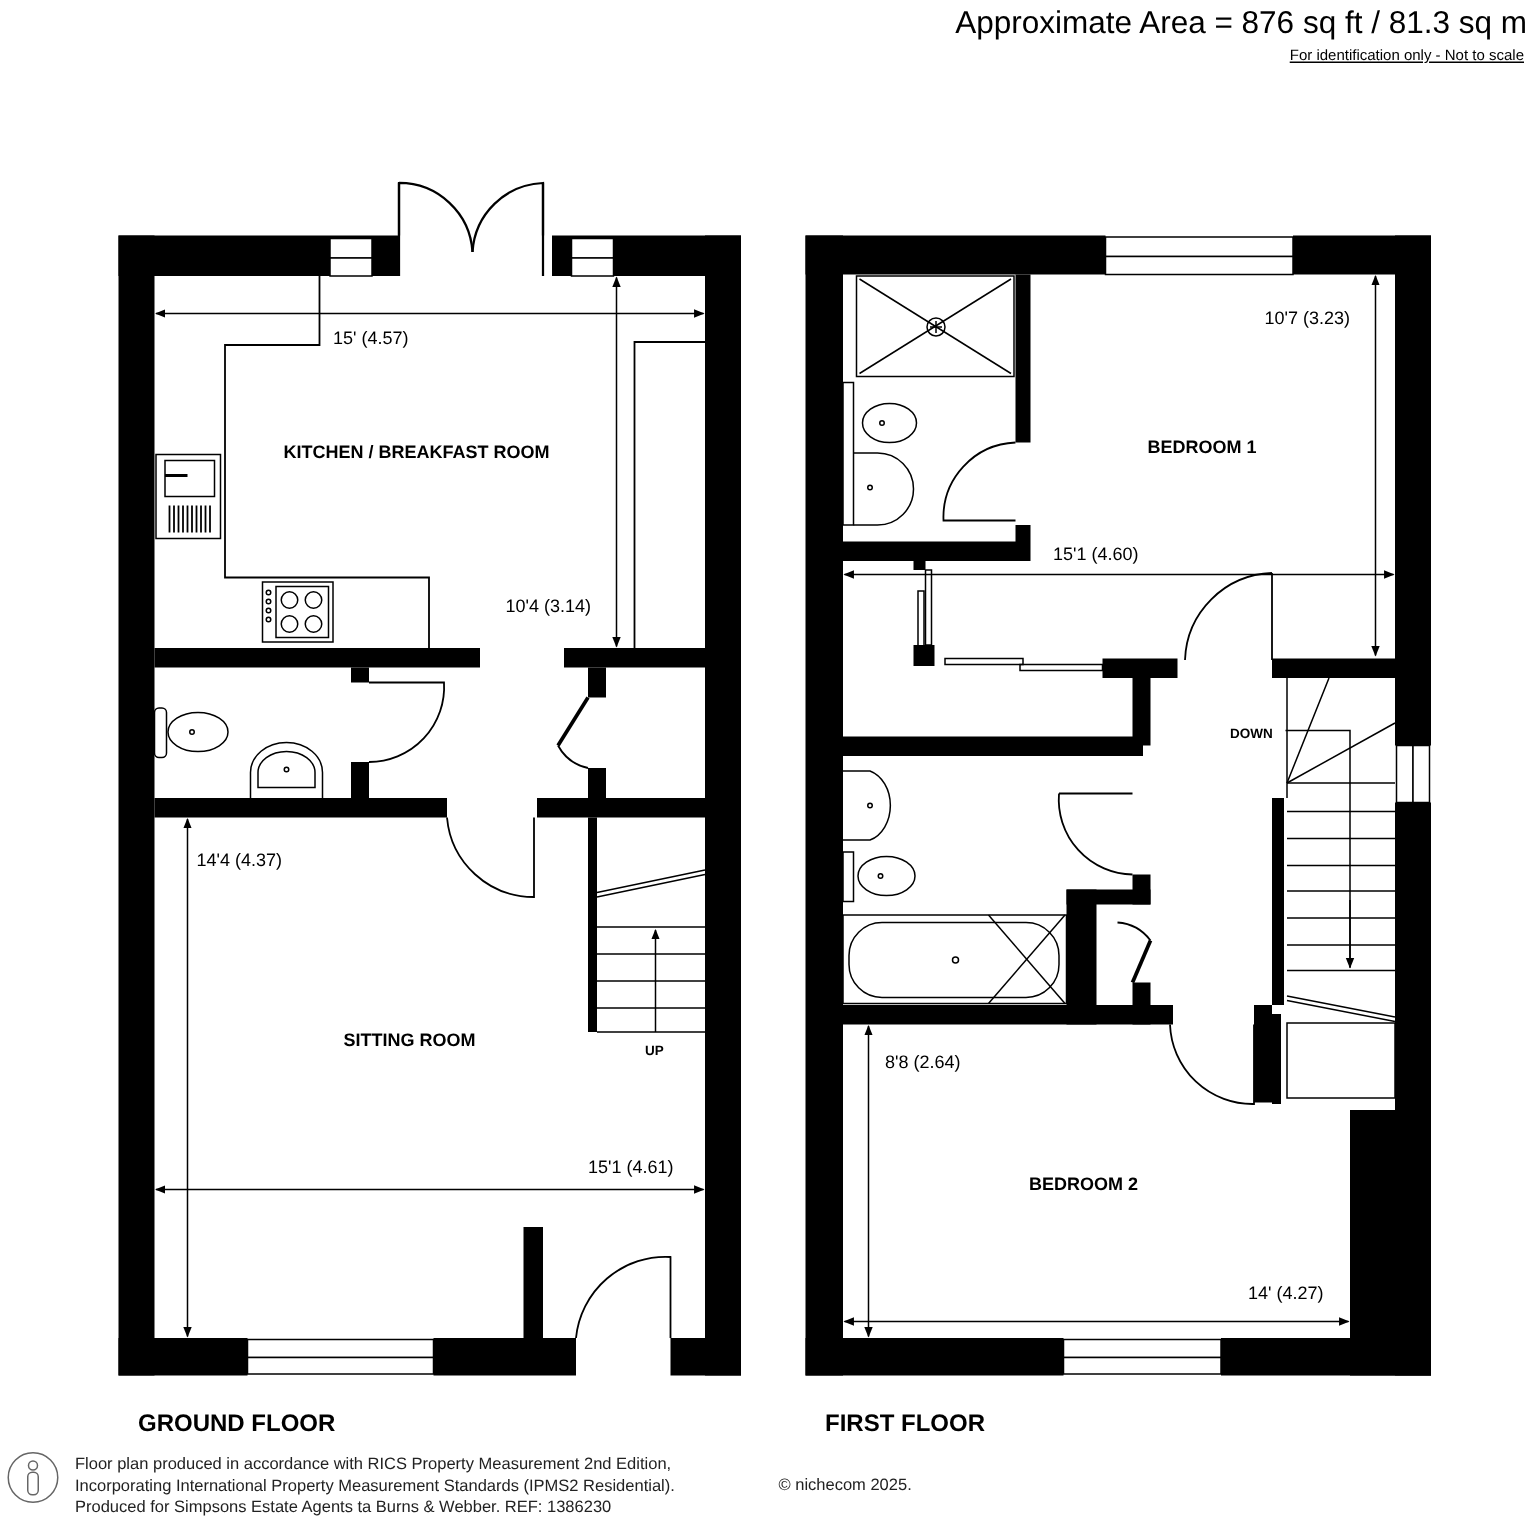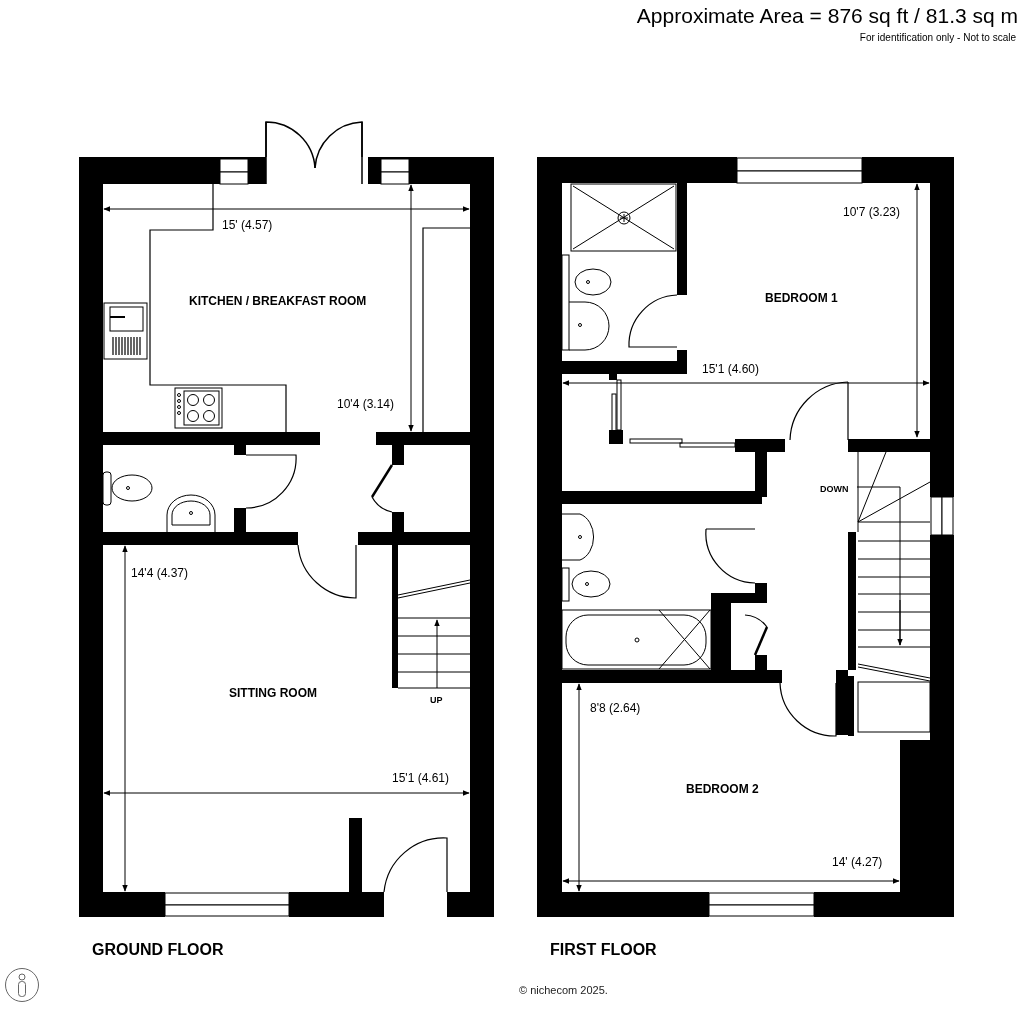--- a/index.html
+++ b/index.html
@@ -1,19 +1,19 @@
 <!DOCTYPE html>
 <html><head>
 <meta charset="utf-8">
 <style>
   html, body { margin: 0; padding: 0; background: #ffffff; }
   body { width: 1024px; height: 1018px; position: relative; overflow: hidden;
          font-family: "Liberation Sans", sans-serif; color: #000; }
   .hdr-area { position: absolute; right: 6px; top: 4px; font-size: 21px; }
-  .hdr-note { position: absolute; right: 8px; top: 32px; font-size: 10px; }
+  .hdr-note { position: absolute; right: 8px; top: 32px; font-size: 10px; text-decoration: underline; }
   svg.plan { position: absolute; left: 0; top: 0; }
   .room { font-family: "Liberation Sans", sans-serif; font-weight: bold; font-size: 12px; }
   .dim { font-family: "Liberation Sans", sans-serif; font-size: 12px; }
   .small { font-family: "Liberation Sans", sans-serif; font-weight: bold; font-size: 9px; }
   .floor-label { position: absolute; font-weight: bold; font-size: 16px; top: 941px; margin-left: 12px; }
   .footer { position: absolute; left: 50px; top: 969px; font-size: 11px; line-height: 14.5px; color: #222; }
   .footer-copy { position: absolute; left: 519px; top: 984px; font-size: 11px; color: #222; }
   .logo { position: absolute; left: 4px; top: 967px; width: 36px; height: 36px; }
 </style>
 </head>
@@ -277,14 +277,17 @@
 
 <div class="floor-label" style="left:80px;">GROUND FLOOR</div>
 <div class="floor-label" style="left:538px;text-align:center;">FIRST FLOOR</div>
 
 <svg class="logo" viewBox="0 0 36 36" xmlns="http://www.w3.org/2000/svg">
   <circle cx="18" cy="18" r="16.5" fill="none" stroke="#666" stroke-width="1"></circle>
   <circle cx="18" cy="10" r="3" fill="none" stroke="#666" stroke-width="1"></circle>
   <rect x="14.5" y="14.5" width="7" height="15" rx="3" fill="none" stroke="#666" stroke-width="1"></rect>
 </svg>
 <div class="footer">
+  <div>Floor plan produced in accordance with RICS Property Measurement 2nd Edition,</div>
+  <div>Incorporating International Property Measurement Standards (IPMS2 Residential).</div>
+  <div>Produced for Simpsons Estate Agents ta Burns &amp; Webber.   REF:  1386230</div>
 </div>
 <div class="footer-copy">© nichecom 2025.</div>
 
 </body></html>

